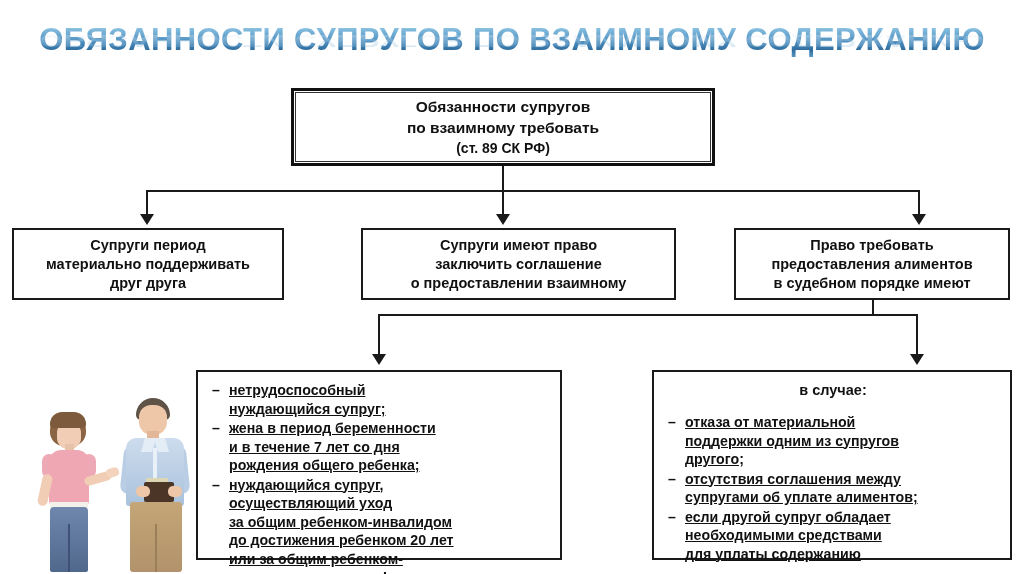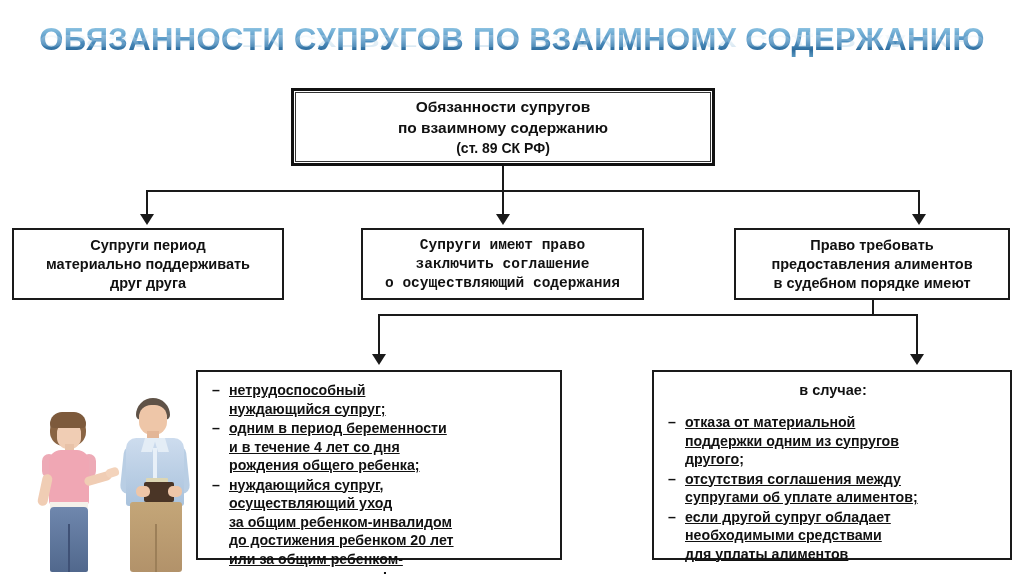--- a/index.html
+++ b/index.html
@@ -93,21 +93,21 @@
   #root-box .line {
     font-size: 15.5px;
     line-height: 21px;
   }
   #root-box .line.small {
     font-size: 14px;
   }
 
   
   #box-support   { left: 12px;  top: 228px; width: 272px; height: 72px; }
-  #box-agreement { left: 361px; top: 228px; width: 283px; height: 72px; font-family: Liberation Mono, monospace; }
+  #box-agreement { left: 361px; top: 228px; width: 315px; height: 72px; }
   #box-court     { left: 734px; top: 228px; width: 276px; height: 72px; }
 
   #box-support .line,
   #box-agreement .line,
   #box-court .line { font-size: 14.5px; line-height: 19px; }
 
   
   #box-entitled {
     left: 196px; top: 370px; width: 366px; height: 190px;
     justify-content: flex-start;
@@ -291,21 +291,21 @@
 <body>
 
 <div id="title-wrap">
   <div id="page-title">ОБЯЗАННОСТИ СУПРУГОВ ПО ВЗАИМНОМУ СОДЕРЖАНИЮ</div>
   <div id="page-title-reflection">ОБЯЗАННОСТИ СУПРУГОВ ПО ВЗАИМНОМУ СОДЕРЖАНИЮ</div>
 </div>
 
 <div class="box" id="root-box">
   <div class="inner">
     <div class="line">Обязанности супругов</div>
-    <div class="line">по взаимному содержанию</div>
+    <div class="line">по взаимному требовать</div>
     <div class="line small">(ст. 89 СК РФ)</div>
   </div>
 </div>
 
 <div class="vline" style="left:502px; top:166px; height:26px;"></div>
 <div class="hline" style="left:146px; top:190px; width:774px;"></div>
 <div class="vline" style="left:146px; top:190px; height:26px;"></div>
 <div class="arrow" style="left:140px; top:214px;"></div>
 <div class="vline" style="left:502px; top:190px; height:26px;"></div>
 <div class="arrow" style="left:496px; top:214px;"></div>
@@ -314,21 +314,21 @@
 
 <div class="box" id="box-support">
   <div class="line">Супруги период</div>
   <div class="line">материально поддерживать</div>
   <div class="line">друг друга</div>
 </div>
 
 <div class="box" id="box-agreement">
   <div class="line">Супруги имеют право</div>
   <div class="line">заключить соглашение</div>
-  <div class="line">о осуществляющий содержания</div>
+  <div class="line">о предоставлении взаимному</div>
 </div>
 
 <div class="box" id="box-court">
   <div class="line">Право требовать</div>
   <div class="line">предоставления алиментов</div>
   <div class="line">в судебном порядке имеют</div>
 </div>
 
 <div class="vline" style="left:872px; top:300px; height:16px;"></div>
 <div class="hline" style="left:378px; top:314px; width:540px;"></div>
@@ -339,22 +339,22 @@
 
 <div class="box" id="box-entitled">
   <ul class="bullets">
     <li>
       <span class="dash">–</span>
       <span class="txt">нетрудоспособный</span>
       <span class="txt">нуждающийся супруг;</span>
     </li>
     <li>
       <span class="dash">–</span>
-      <span class="txt">одним в период беременности</span>
-      <span class="txt">и в течение 4 лет со дня</span>
+      <span class="txt">жена в период беременности</span>
+      <span class="txt">и в течение 7 лет со дня</span>
       <span class="txt">рождения общего ребенка;</span>
     </li>
     <li>
       <span class="dash">–</span>
       <span class="txt">нуждающийся супруг,</span>
       <span class="txt">осуществляющий уход</span>
       <span class="txt">за общим ребенком-инвалидом</span>
       <span class="txt">до достижения ребенком 20 лет</span>
       <span class="txt">или за общим ребенком-</span>
       <span class="txt">инвалидом с детства I группы</span>
@@ -373,21 +373,21 @@
     </li>
     <li>
       <span class="dash">–</span>
       <span class="txt">отсутствия соглашения между</span>
       <span class="txt">супругами об уплате алиментов;</span>
     </li>
     <li>
       <span class="dash">–</span>
       <span class="txt">если другой супруг обладает</span>
       <span class="txt">необходимыми средствами</span>
-      <span class="txt">для уплаты алиментов</span>
+      <span class="txt">для уплаты содержанию</span>
     </li>
   </ul>
 </div>
 
 <div id="photo">
   <div class="person" id="woman">
     <div class="hair"></div>
     <div class="face"></div>
     <div class="hair-front"></div>
     <div class="neck"></div>

